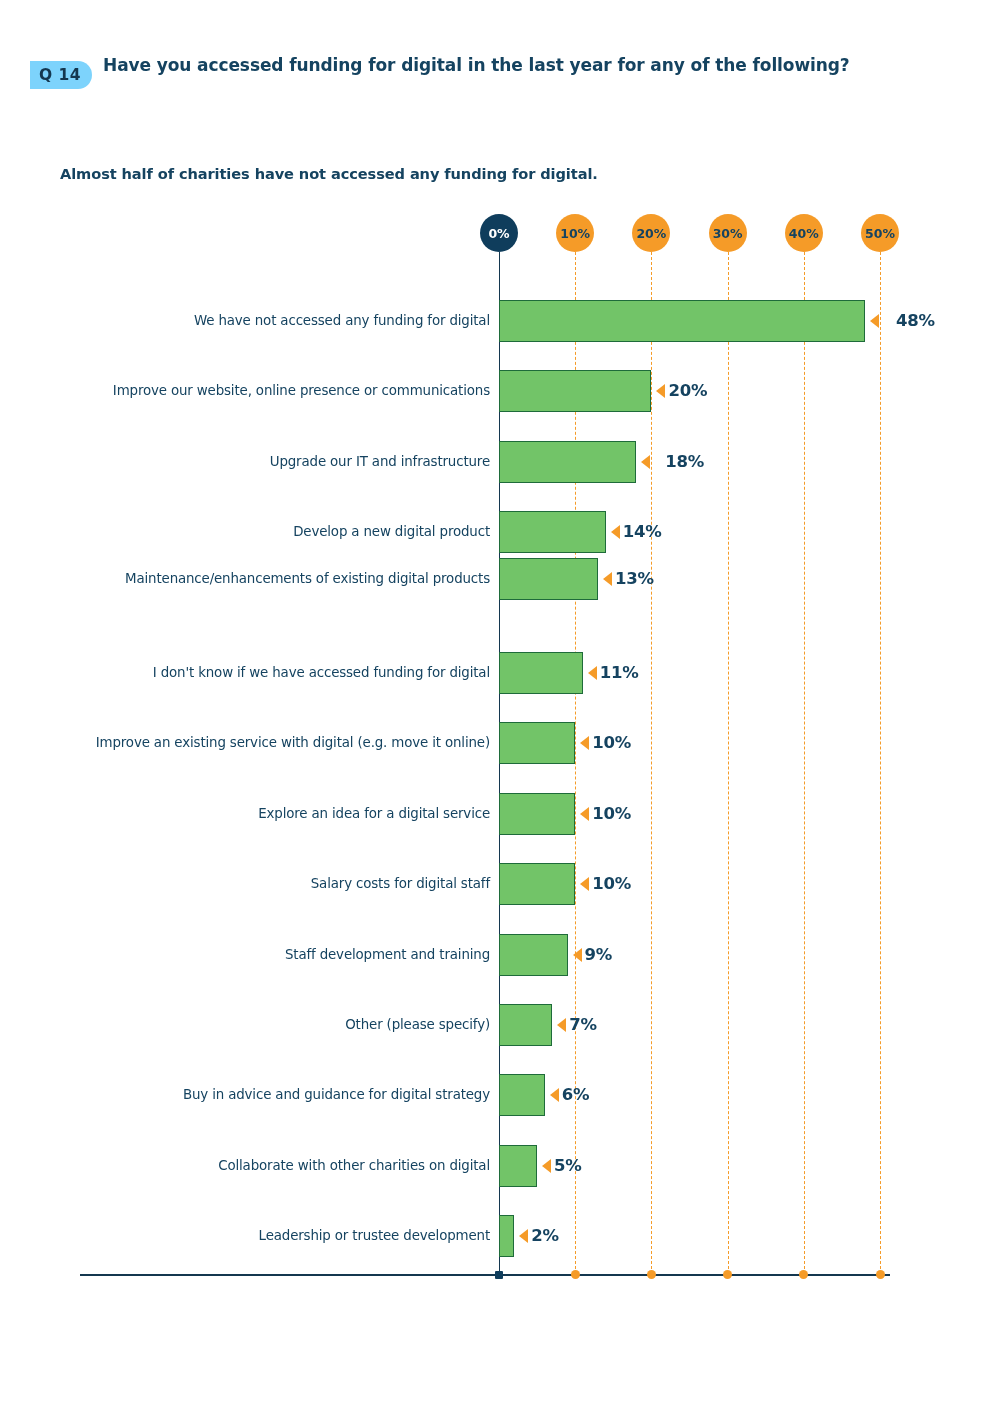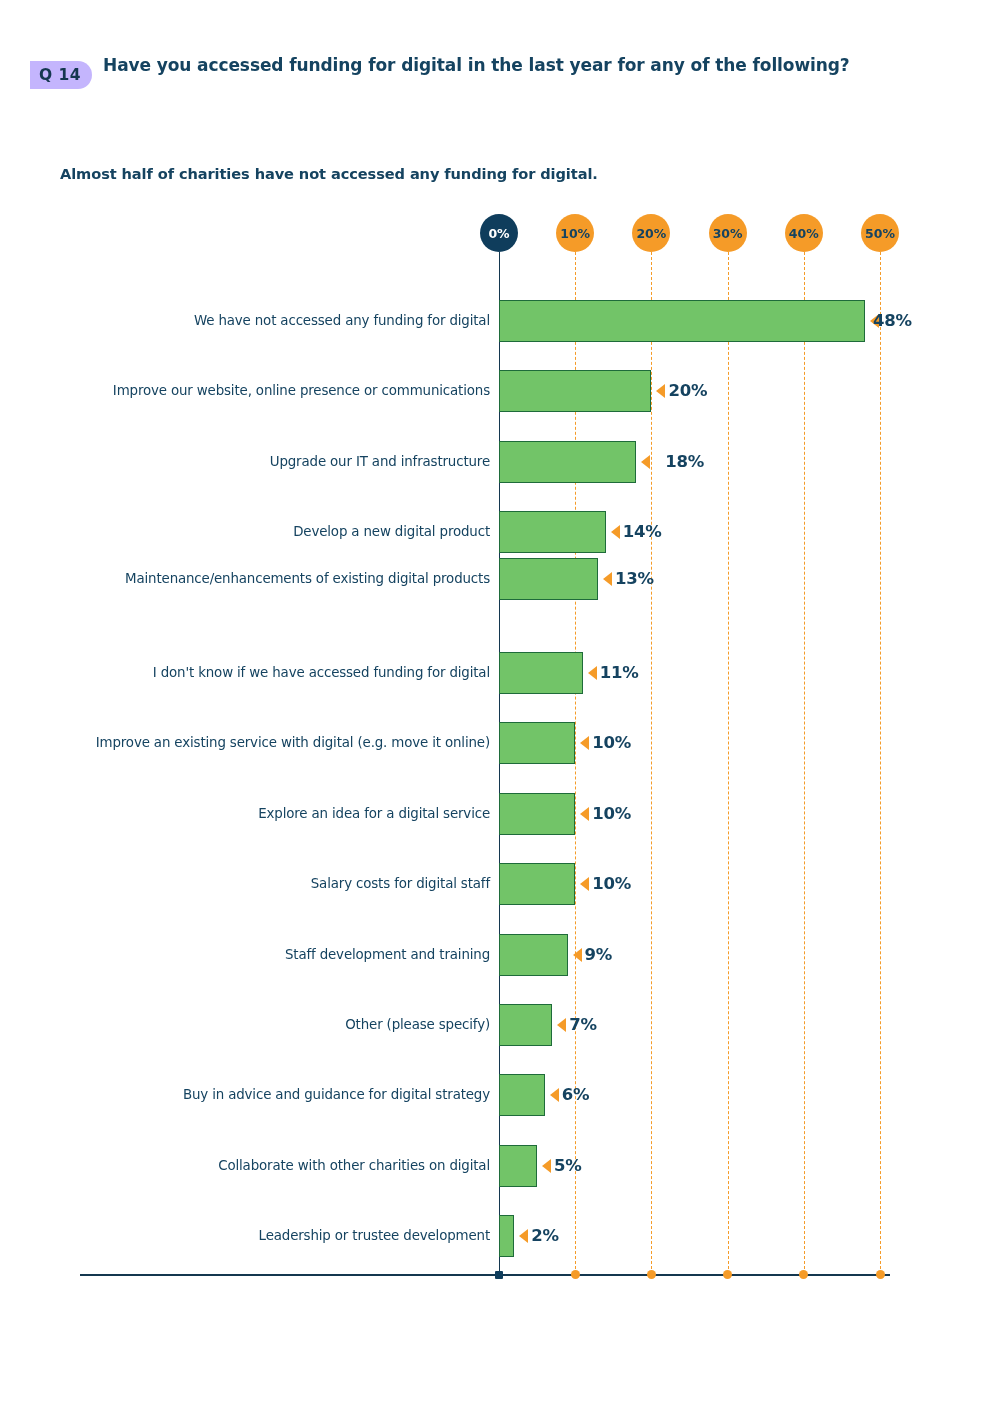--- a/index.html
+++ b/index.html
@@ -22,21 +22,21 @@
     width: 992px;
     height: 150px;
   }
   #q-badge {
     position: absolute;
     left: 30px;
     top: 61px;
     height: 28px;
     min-width: 56px;
     padding: 0 11px 0 9px;
-    background: #c4b5fd;
+    background: #7dd3fc;
     border-radius: 0 16px 16px 0;
     color: #14374F;
     font-size: 15.5px;
     font-weight: bold;
     letter-spacing: 0.5px;
     display: flex;
     align-items: center;
     justify-content: center;
     box-sizing: border-box;
   }
@@ -207,21 +207,21 @@
       <div class="base-dot" style="left: 646.9px;"></div>
       <div class="base-dot" style="left: 723.1px;"></div>
       <div class="base-dot" style="left: 799.3px;"></div>
       <div class="base-dot" style="left: 875.5px;"></div>
     </div>
   <div id="bars">
       <div class="bar-row" style="left: 499px; top: 300px; width: 365.76px;">
         <div class="bar-label">We have not accessed any funding for digital</div>
         <div class="bar-rect" style="width: 365.76px;"></div>
         <div class="bar-marker" style="left: 370.76px;"></div>
-        <div class="bar-value" style="left: 374px;">48%</div>
+        <div class="bar-value" style="left: 397px;">48%</div>
       </div>
       <div class="bar-row" style="left: 499px; top: 370.4px; width: 152.4px;">
         <div class="bar-label">Improve our website, online presence or communications</div>
         <div class="bar-rect" style="width: 152.4px;"></div>
         <div class="bar-marker" style="left: 157.4px;"></div>
         <div class="bar-value" style="left: 169.4px;">20%</div>
       </div>
       <div class="bar-row" style="left: 499px; top: 440.8px; width: 137.16px;">
         <div class="bar-label">Upgrade our IT and infrastructure</div>
         <div class="bar-rect" style="width: 137.16px;"></div>

